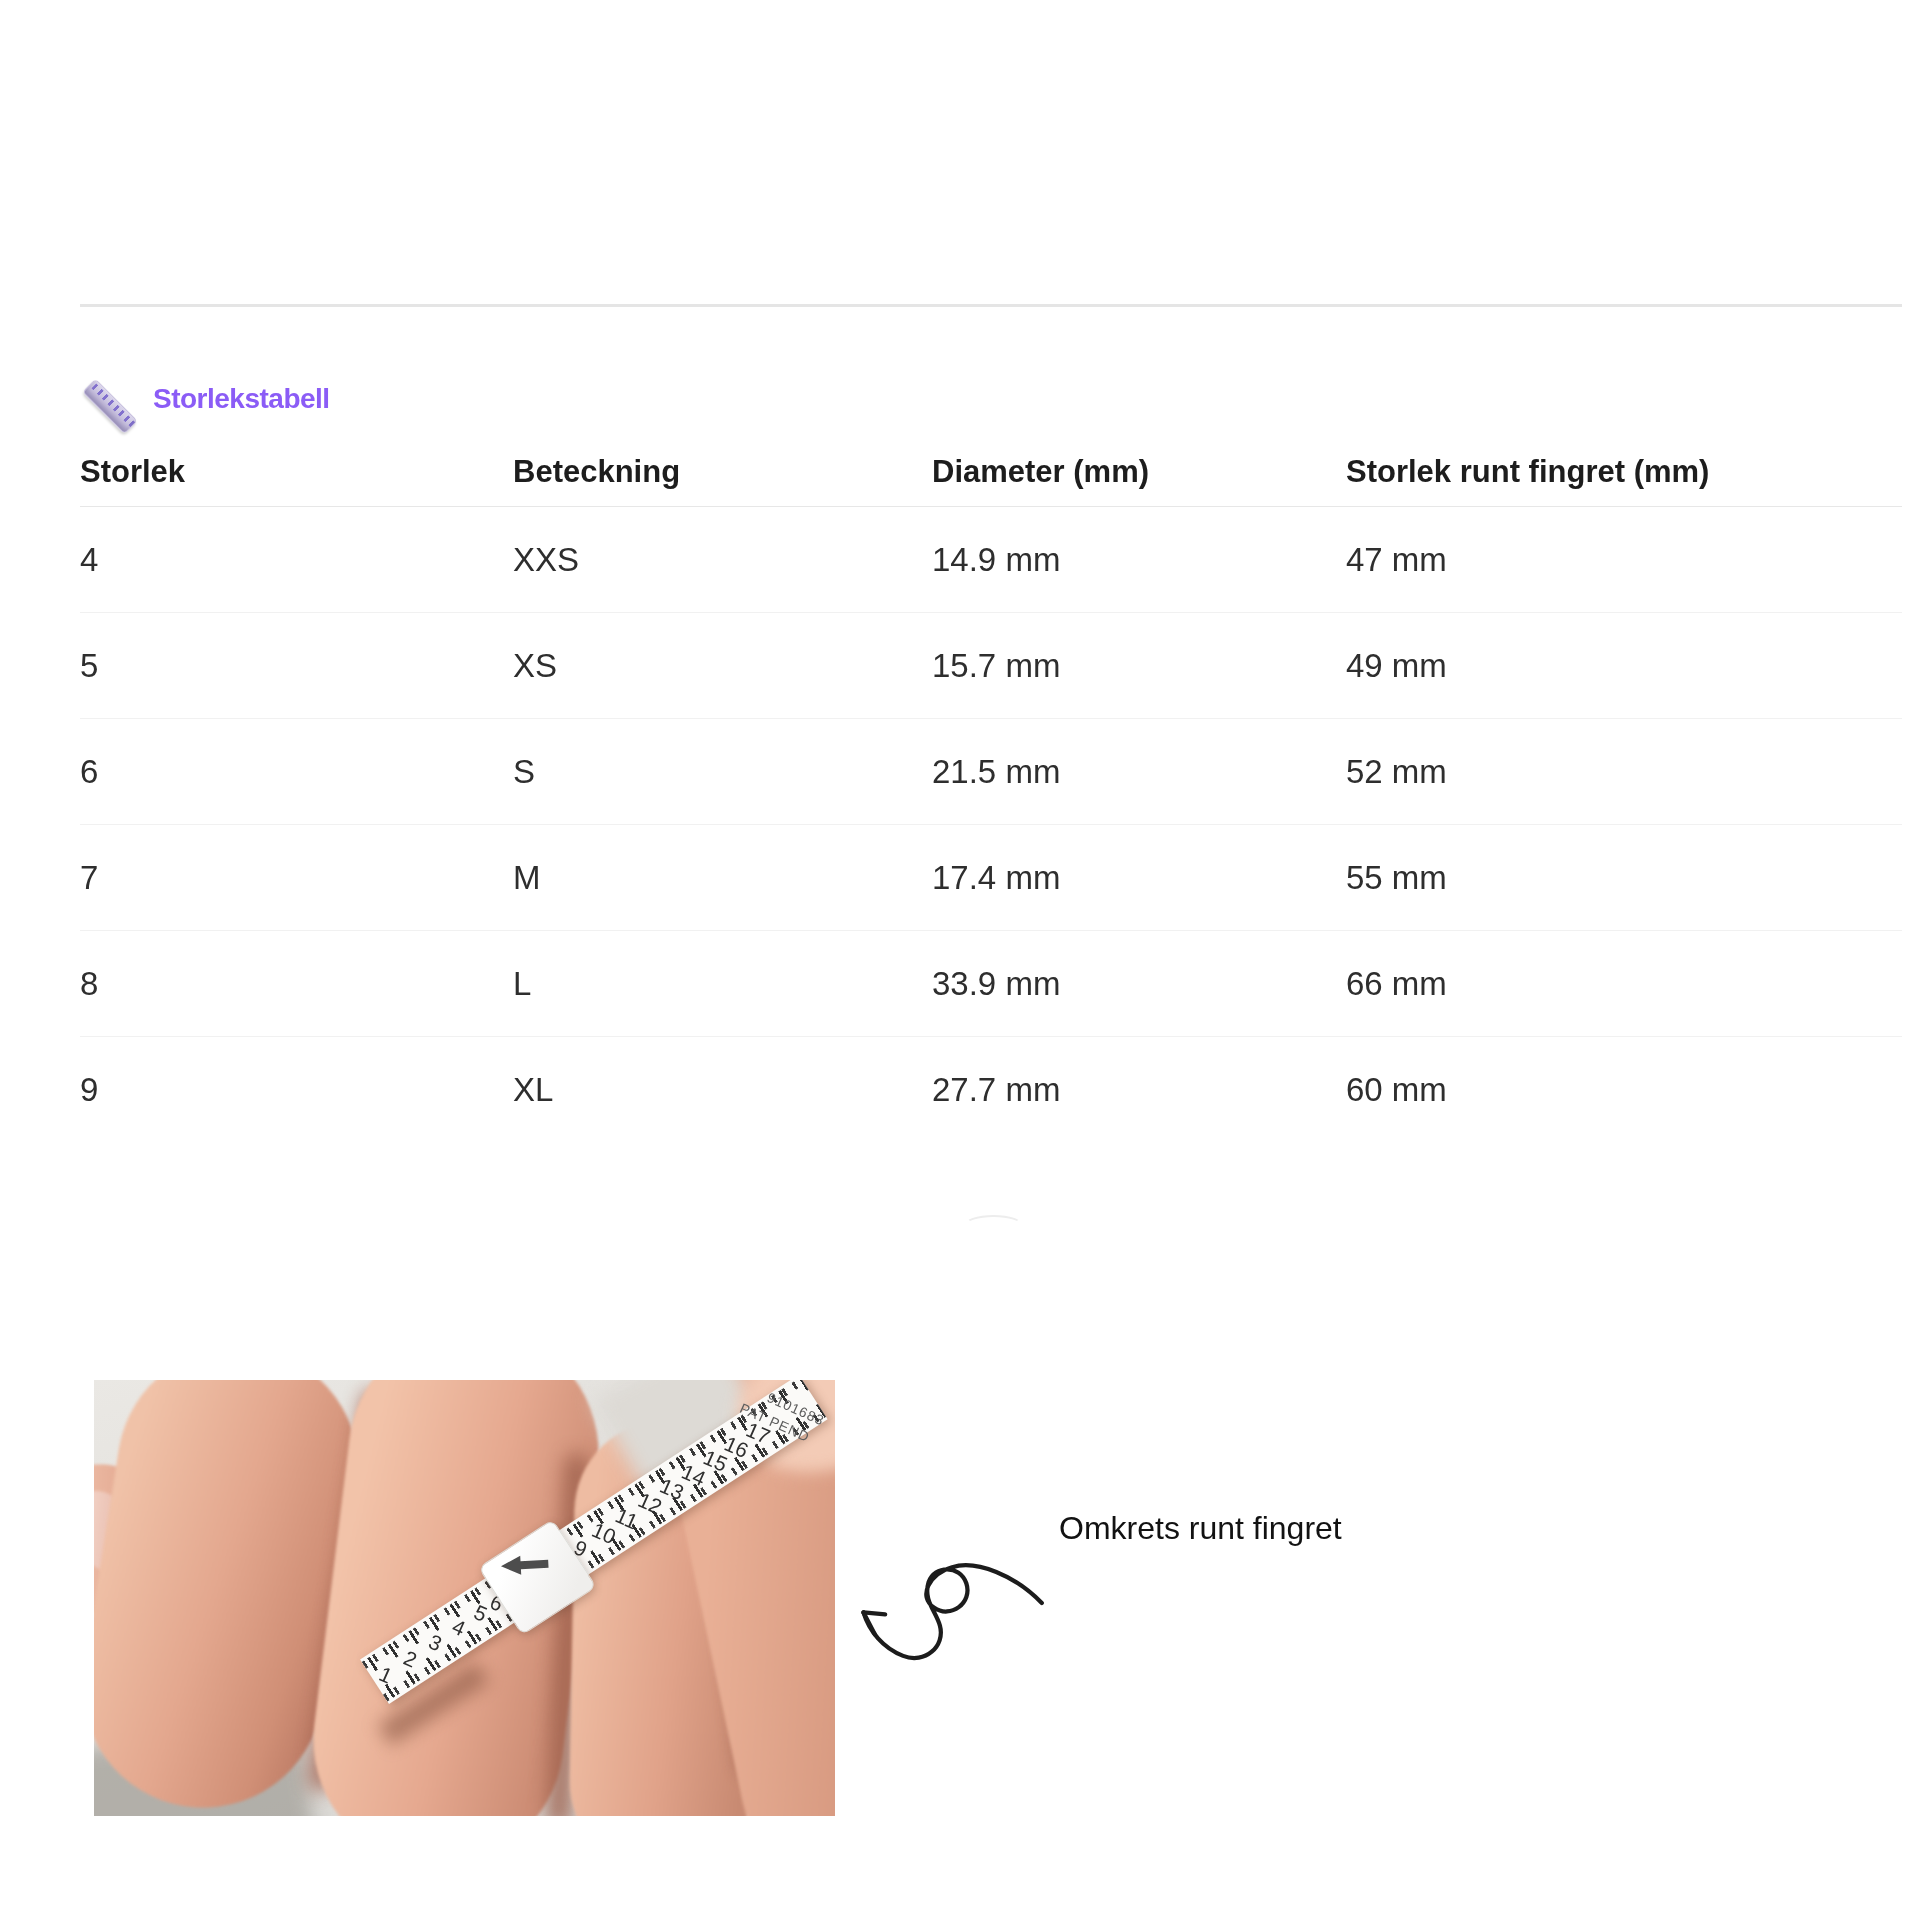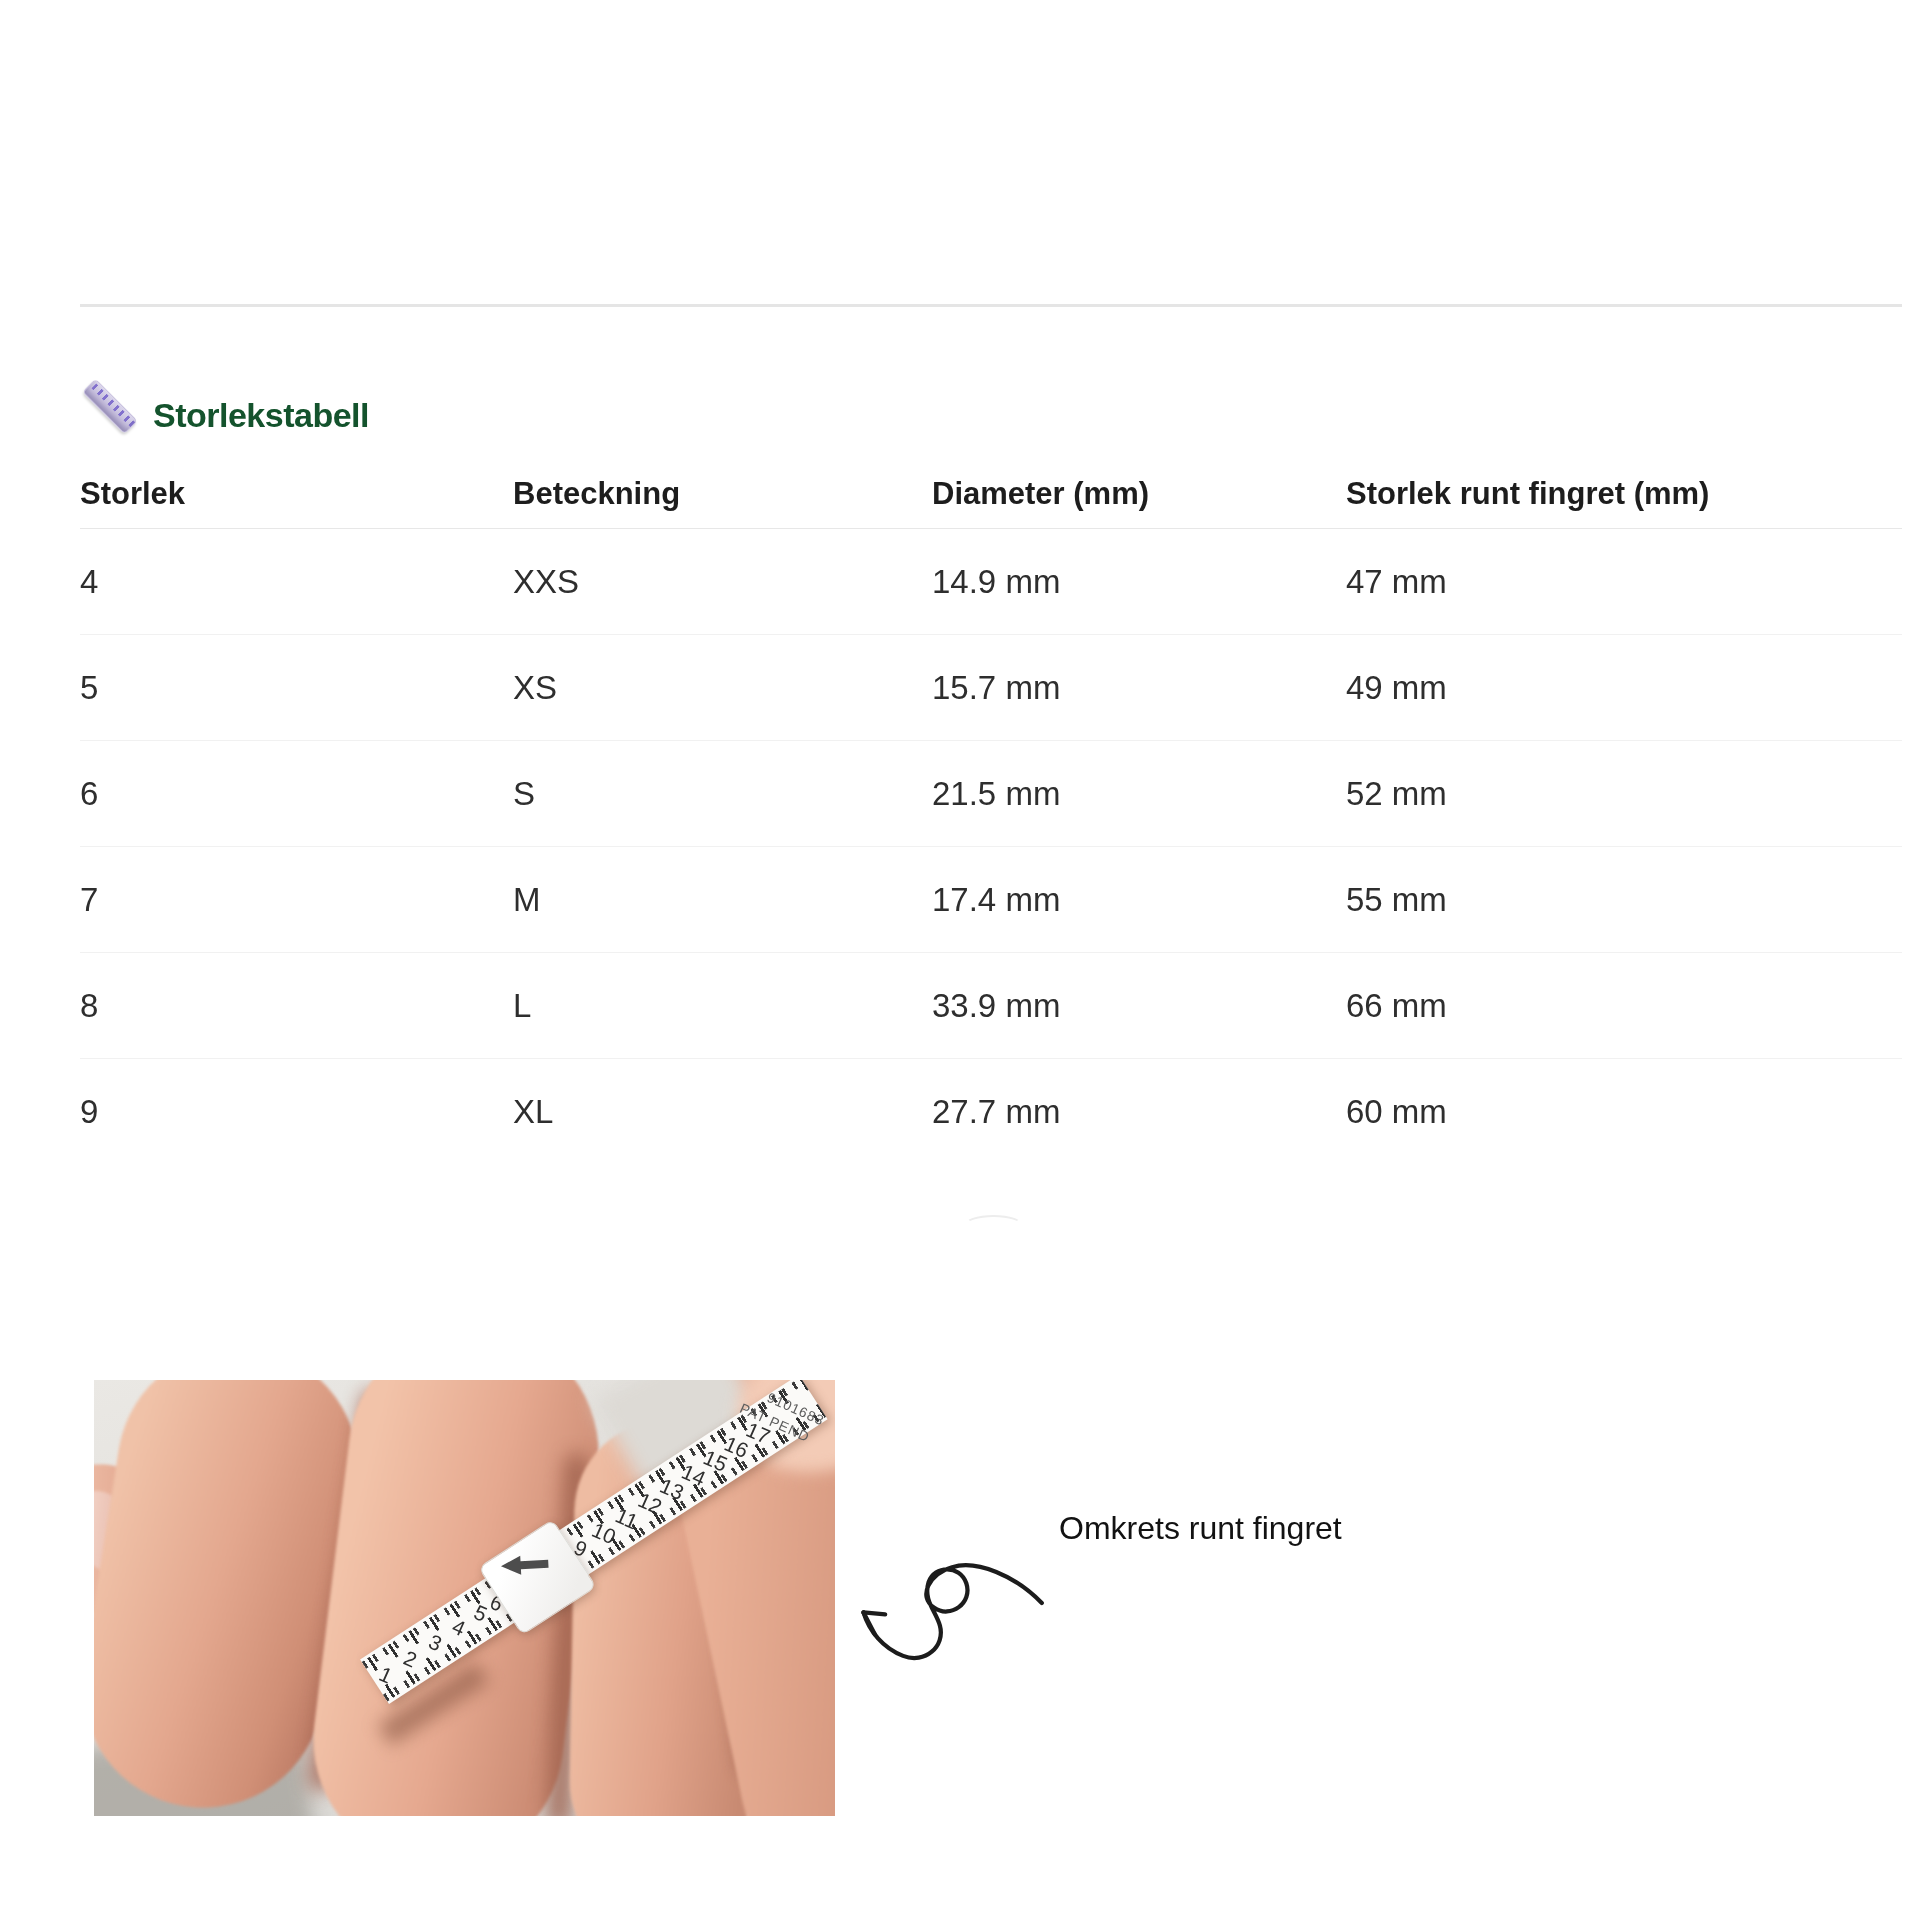--- a/index.html
+++ b/index.html
@@ -11,25 +11,25 @@
 
   
   .ruler-icon{position:absolute;left:87px;top:382px;width:47px;height:47px;}
   .ruler-bar{position:absolute;left:-6.6px;top:15px;width:58px;height:17px;border-radius:4.7px;
      border:0.9px solid #c3bbdc;
      background-image:repeating-linear-gradient(90deg, rgba(126,108,204,.95) 0 2.8px, transparent 2.8px 7.5px),
                       linear-gradient(#dcd7ec 0%, #c6bfdd 55%, #aea5cc 100%);
      background-size:100% 6.6px,100% 100%;background-repeat:no-repeat;background-position:2.8px 1.9px,0 0;
      box-shadow:inset 0 -3.8px 4.7px rgba(92,82,132,.28), 0.9px 1.9px 2.8px rgba(0,0,0,.18);
      transform:rotate(45deg);}
-  .section-title{position:absolute;left:153px;top:396px;font-size:34px;font-weight:bold;
-     color:#14532d;letter-spacing:-0.5px;}
+  .section-title{position:absolute;left:153px;top:383px;font-size:28px;font-weight:bold;
+     color:#8b5cf6;letter-spacing:-0.5px;}
 
   
-  .size-table{position:absolute;left:80px;top:460px;width:1822px;font-size:33px;color:#2e2e2e;}
+  .size-table{position:absolute;left:80px;top:438px;width:1822px;font-size:33px;color:#2e2e2e;}
   .thead{position:relative;height:68px;border-bottom:1.9px solid #e7e7e7;}
   .thead .tcell{font-weight:bold;color:#1d1d1d;font-size:31px;}
   .trow{position:relative;height:105px;border-bottom:1.9px solid #f1f1f1;}
   .trow:last-child{border-bottom:none;}
   .tcell{position:absolute;top:50%;transform:translateY(-50%);white-space:nowrap;}
   .c0{left:0;} .c1{left:433px;} .c2{left:852px;} .c3{left:1266px;}
 
   
   .faint-arc{position:absolute;left:964px;top:1215px;width:55px;height:17px;border-radius:50%;
      border:2.8px solid transparent;border-top-color:#ededed;}

